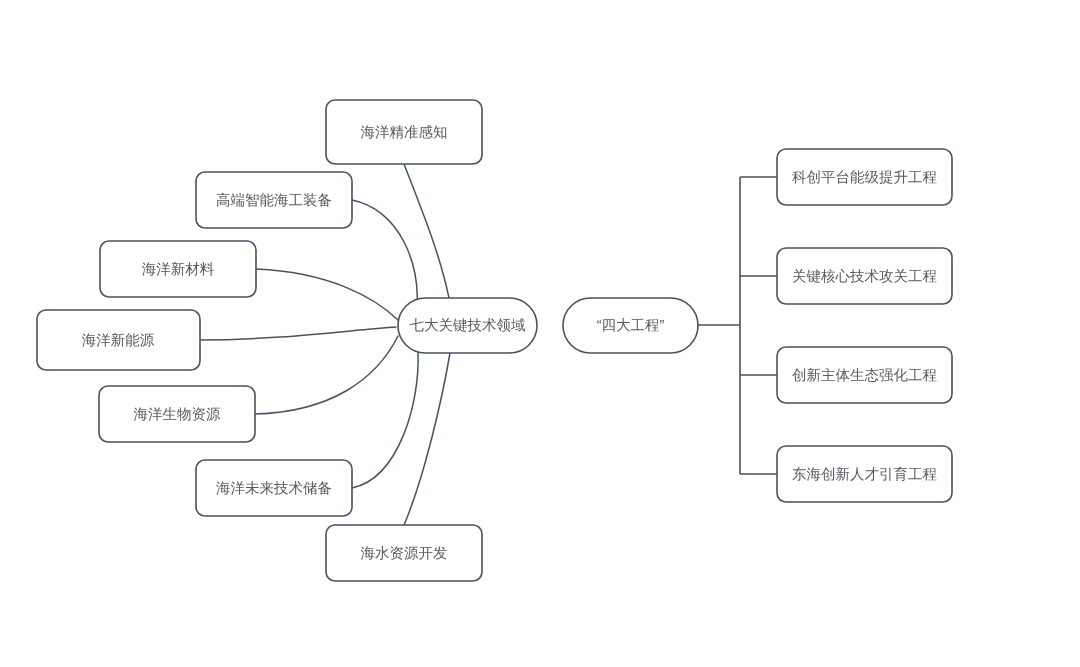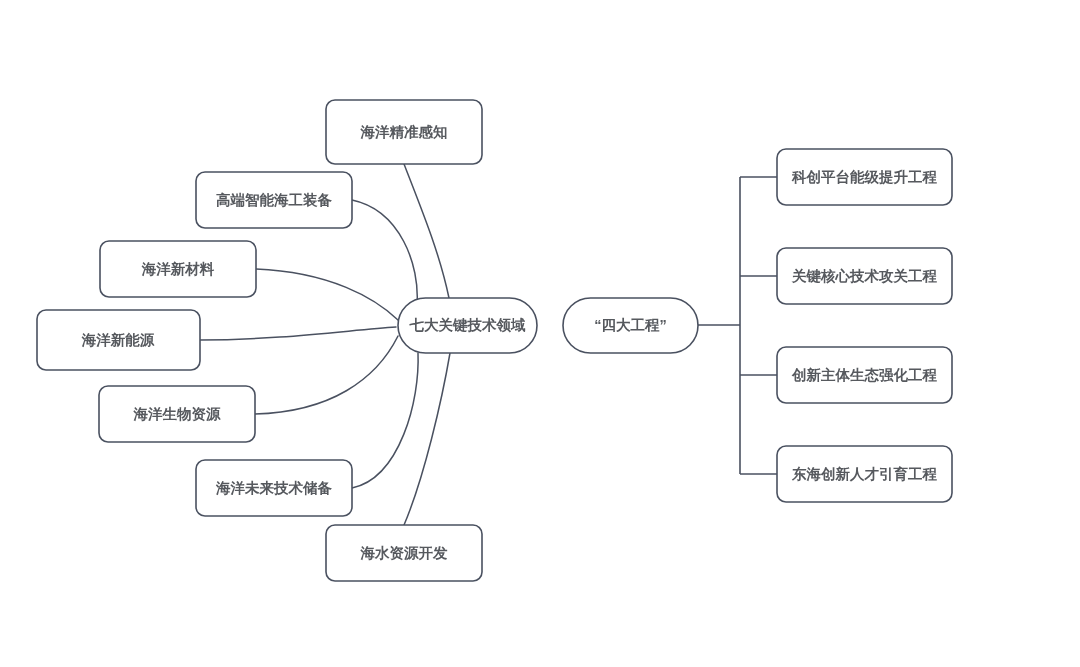--- a/index.html
+++ b/index.html
@@ -11,21 +11,20 @@
     width: 1080px;
     height: 667px;
     overflow: hidden;
     font-family: "Liberation Sans", "DejaVu Sans", sans-serif;
   }
   #diagram-root {
     position: relative;
     width: 1080px;
     height: 667px;
     background: #ffffff;
-    font-weight: bold;
   }
   svg#mindmap {
     display: block;
     width: 1080px;
     height: 667px;
   }
   .node-shape {
     fill: #ffffff;
     stroke: #4a5160;
     stroke-width: 1.6;

